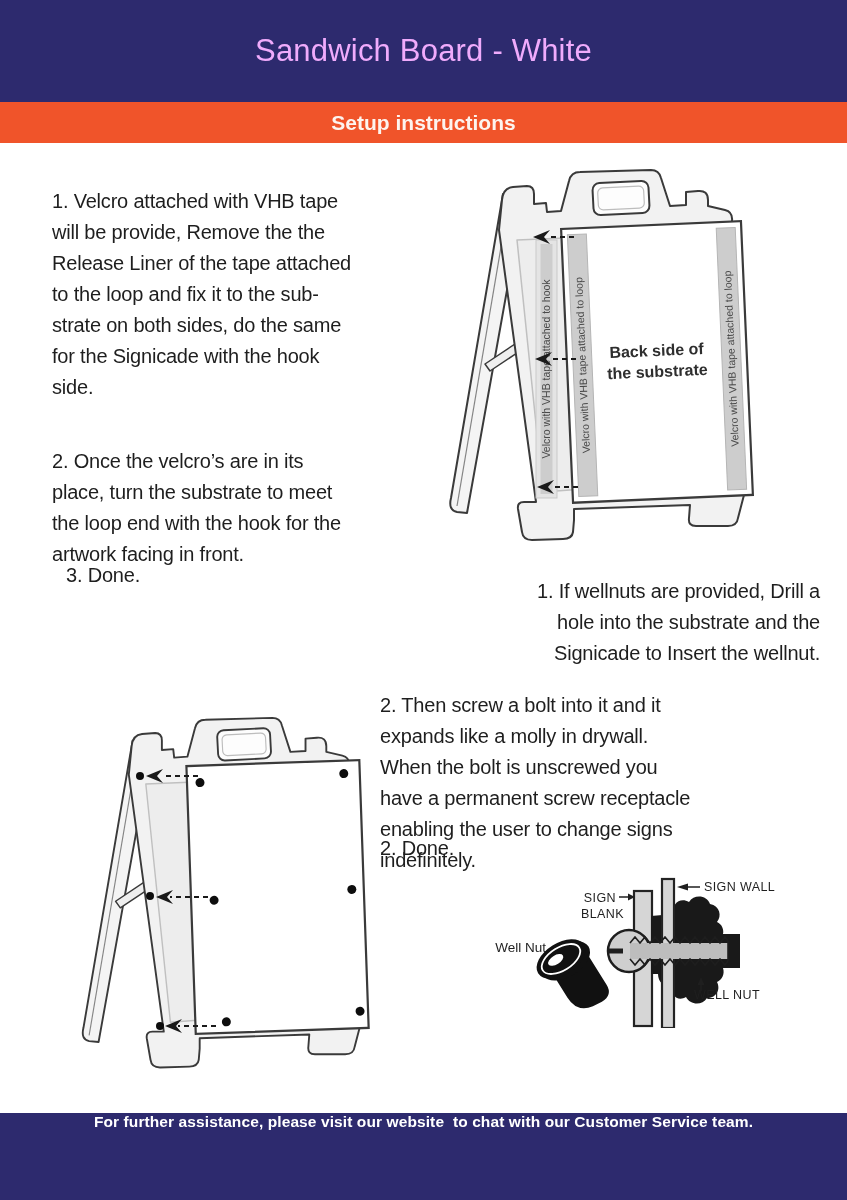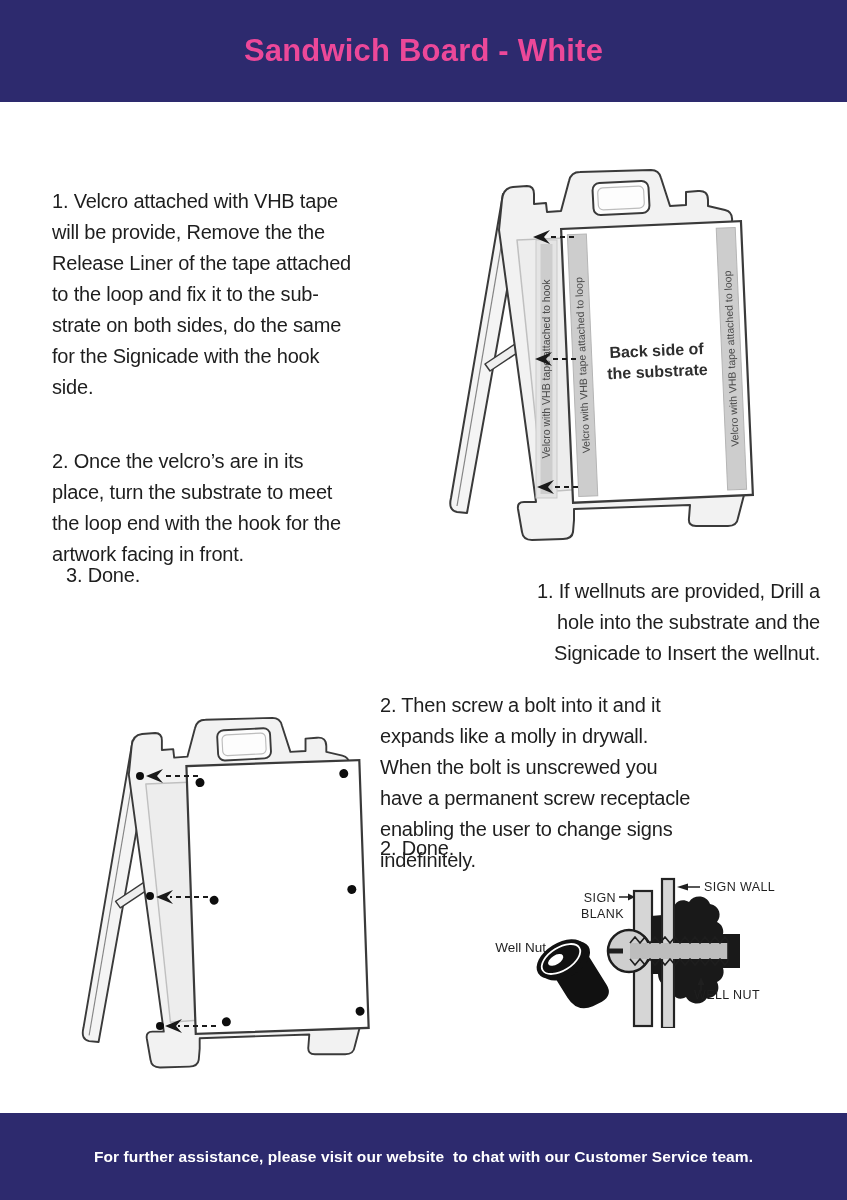--- a/index.html
+++ b/index.html
@@ -7,53 +7,56 @@
   .page {
     position:relative; width:847px; height:1200px; margin:0 auto;
     background:#ffffff; overflow:hidden;
     font-family:"Liberation Sans","DejaVu Sans",sans-serif;
     color:#1e1e1e;
   }
   .header {
     position:absolute; left:0; top:0; width:847px; height:102px;
     background:#2d2a6e; display:flex; align-items:center; justify-content:center;
   }
-  .header h1 { color:#ec4899; font-size:31px; font-weight:700; letter-spacing:.2px; }
+  .header h1 { color:#f0abfc; font-size:31px; font-weight:400; letter-spacing:.2px; }
   .banner {
     position:absolute; left:0; top:102px; width:847px; height:41px;
     background:#f0542a; display:flex; align-items:center; justify-content:center;
   }
   .banner h2 { color:#fdf4ef; font-size:21px; font-weight:700; }
   .step {
     position:absolute; white-space:pre-line;
     font-size:20px; line-height:31px; color:#1e1e1e; letter-spacing:-0.2px;
   }
   .illus { position:absolute; }
   .wn-captions {
     position:absolute; left:478px; top:1030px; width:340px;
     text-align:center; font-style:italic; font-size:12.5px; line-height:22px; color:#2b2b2b;
   }
   .footer {
     position:absolute; left:0; top:1113px; width:847px; height:87px;
-    background:#2d2a6e; display:flex; align-items:center; justify-content:center;
+    background:#2d2a6e; display:flex; align-items:flex-start; justify-content:center;
   }
   .footer p { color:#ffffff; font-size:15.5px; font-weight:700; white-space:pre-wrap; letter-spacing:.1px; }
   svg text { font-family:"Liberation Sans","DejaVu Sans",sans-serif; }
   .strip-label { font-size:10.5px; fill:#4a4a4a; }
   .board-caption { font-size:16px; font-weight:600; fill:#2e2e2e; }
   .wn-label { font-size:12.5px; fill:#1f1f1f; letter-spacing:.4px; }
   .wn-label-lg { font-size:13.5px; fill:#1f1f1f; }
 </style>
 </head>
 <body>
 
 <div class="page">
 
   <div class="header">
     <h1>Sandwich Board - White</h1>
+  </div>
+  <div class="banner">
+    <h2>Setup instructions</h2>
   </div>
 
   <div class="step" style="left:52px; top:186px; width:420px;">1. Velcro attached with VHB tape
 will be provide, Remove the the
 Release Liner of the tape attached
 to the loop and fix it to the sub-
 strate on both sides, do the same
 for the Signicade with the hook
 side.</div>
   <div class="step" style="left:52px; top:418px; width:430px;margin-top:28px;">2. Once the velcro’s are in its

